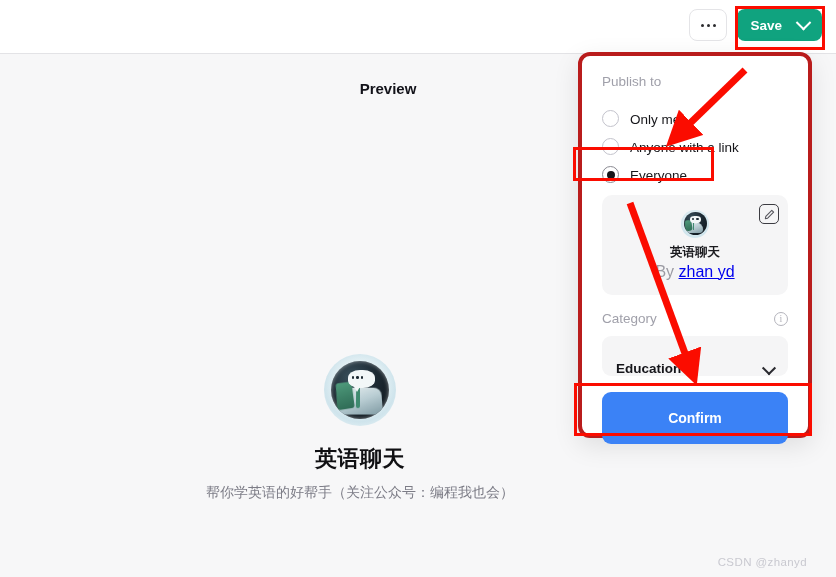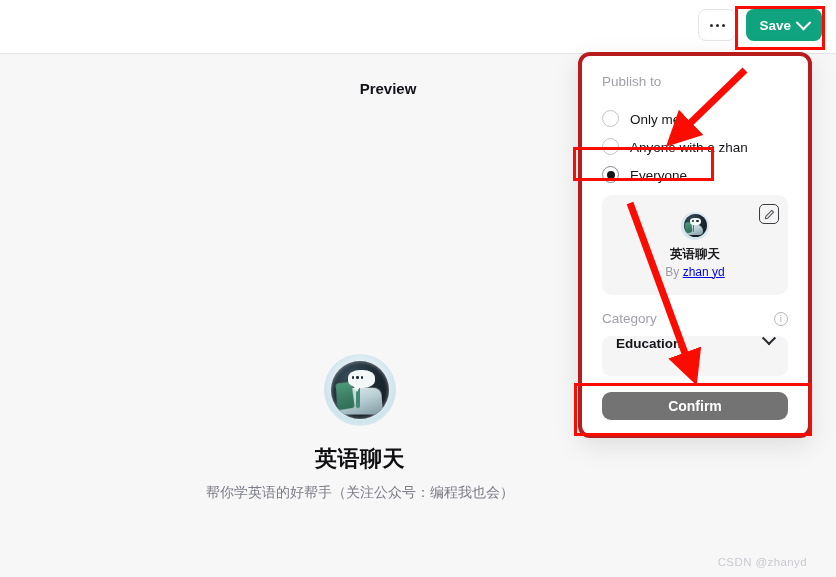--- a/index.html
+++ b/index.html
@@ -62,21 +62,21 @@
     min-width: 70px;
     padding: 0 13px;
     border: none;
     border-radius: 8px;
     background: #10a37f;
     color: #ffffff;
     font-size: 13.5px;
     font-weight: bold;
     display: flex;
     align-items: center;
-    gap: 7px;
+    gap: 16px;
     cursor: pointer;
     font-family: "Liberation Sans", sans-serif;
   }
   .chev {
     width: 9px; height: 9px;
     border-right: 2px solid currentColor;
     border-bottom: 2px solid currentColor;
     transform: rotate(45deg) translate(-2px,-2px);
     display: block;
   }
@@ -286,21 +286,21 @@
     width: 11px; height: 11px;
   }
   #card-name {
     margin-top: 6px;
     font-size: 12.5px;
     font-weight: bold;
     color: #1b1b1f;
   }
   #card-by {
     margin-top: 2px;
-    font-size: 12px;
+    font-size: 16px;
     color: #9b9ba3;
   }
   #card-by .author {
     text-decoration: underline;
   }
 
   
   #category-row {
     margin-top: 16px;
     display: flex;
@@ -322,44 +322,44 @@
     font-family: "Liberation Serif", serif;
     cursor: pointer;
     box-sizing: border-box;
   }
   #category-select {
     margin-top: 10px;
     height: 40px;
     background: #f5f5f6;
     border-radius: 9px;
     display: flex;
-    align-items: flex-start;
+    align-items: flex-end;
     justify-content: space-between;
     padding: 0 14px;
     box-sizing: border-box;
     cursor: pointer;
   }
   #category-value {
     font-size: 13.5px;
     font-weight: bold;
     color: #15151a;
   }
   .chev-dark {
     width: 8px; height: 8px;
     border-right: 2px solid #2a2a30;
     border-bottom: 2px solid #2a2a30;
     transform: rotate(45deg) translate(-2px,-2px);
   }
 
   
   #confirm-btn {
     margin-top: 16px;
-    height: 28px;
+    height: 52px;
     width: 100%;
-    background: #737373;
+    background: #3b82f6;
     border: none;
     border-radius: 9px;
     color: #ffffff;
     font-size: 14px;
     font-weight: bold;
     cursor: pointer;
     font-family: "Liberation Sans", sans-serif;
   }
 
   
@@ -434,21 +434,21 @@
 
   <div class="panel-label">Publish to</div>
 
   <div class="radio-row">
     <span class="radio"></span>
     <span class="radio-label">Only me</span>
   </div>
 
   <div class="radio-row">
     <span class="radio"></span>
-    <span class="radio-label">Anyone with a zhan</span>
+    <span class="radio-label">Anyone with a link</span>
   </div>
 
   <div class="radio-row">
     <span class="radio checked"></span>
     <span class="radio-label">Everyone</span>
   </div>
 
   <div id="gpt-card">
     <div id="edit-icon-btn">
       <svg class="pen" viewBox="0 0 24 24" fill="none" stroke="#55555c" stroke-width="2.4" stroke-linecap="round" stroke-linejoin="round">

